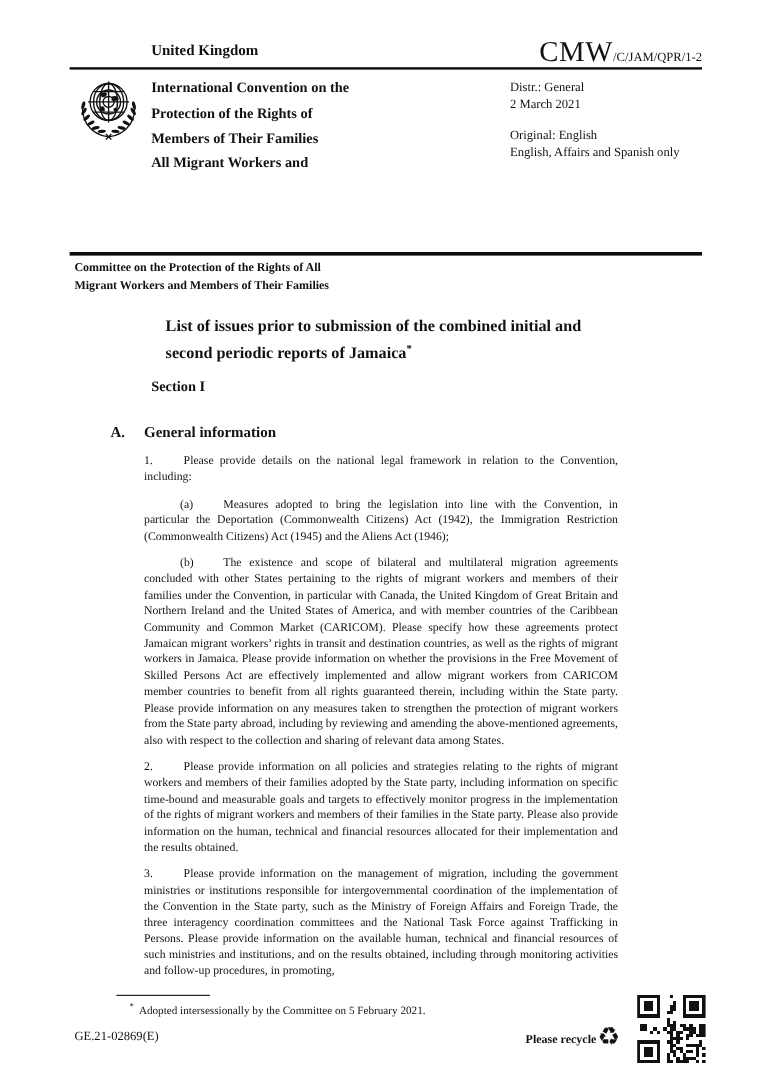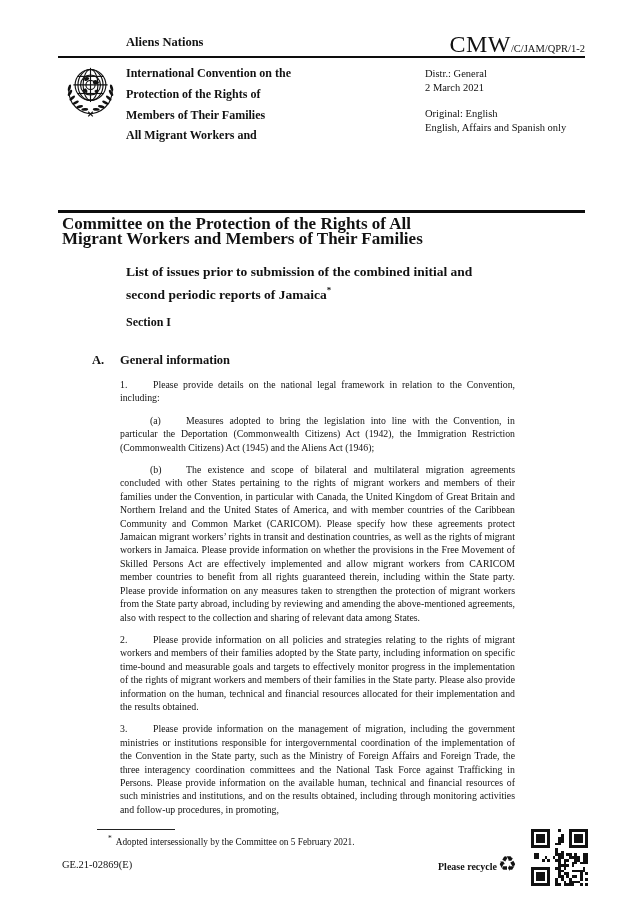--- a/index.html
+++ b/index.html
@@ -11,22 +11,22 @@
   .org-name{position:absolute;left:126px;top:35px;font-size:12.5px;font-weight:bold;}
   .doc-symbol{position:absolute;right:55px;top:31px;font-size:24px;letter-spacing:.5px;}
   .doc-symbol .sub{font-size:10.5px;letter-spacing:0;}
   .rule-top{position:absolute;left:58px;right:55px;top:56px;height:2px;background:#0d0d0d;}
   .emblem{position:absolute;left:62px;top:61px;width:57px;height:57px;}
   .conv-title{position:absolute;left:126px;top:63px;width:300px;font-size:12px;font-weight:bold;line-height:20.8px;}
   .head-right{position:absolute;left:425px;top:67px;font-size:10.5px;line-height:14px;}
   .head-right .block2{margin-top:12px;}
   .rule-thick{position:absolute;left:58px;right:55px;top:210px;height:3px;background:#0d0d0d;}
   
-  .committee{position:absolute;left:62px;top:217px;font-size:17px;font-weight:bold;line-height:14.8px;}
-  .doc-title{position:absolute;left:126px;top:263px;width:400px;font-size:13.5px;font-weight:bold;line-height:18px;}
+  .committee{position:absolute;left:62px;top:217px;font-size:10px;font-weight:bold;line-height:14.8px;}
+  .doc-title{position:absolute;left:138px;top:263px;width:400px;font-size:13.5px;font-weight:bold;line-height:18px;}
   .doc-title sup{font-size:9px;}
   .section-heading{position:absolute;left:126px;top:315px;font-size:12px;font-weight:bold;}
   .subsection{position:absolute;left:92px;top:353px;font-size:12.5px;font-weight:bold;}
   .subsection .label{display:inline-block;width:28px;}
   
   .body-col{position:absolute;left:120px;top:378px;width:395px;font-size:9.8px;line-height:13.4px;text-align:justify;}
   .body-col p{margin:0 0 9px 0;}
   .body-col p .num{display:inline-block;width:33px;}
   .body-col p.sub{text-indent:30px;}
   .body-col p.sub .num{display:inline-block;width:36px;text-indent:0;}
@@ -40,21 +40,21 @@
   .recycle-wrap .lbl{font-size:10px;font-weight:bold;}
   .recycle-icon{font-size:21px;line-height:1;transform:translateY(-2px);}
   .qr{position:absolute;left:531px;top:829px;width:57px;height:57px;}
   .qr svg{width:100%;height:100%;}
 </style>
 </head>
 <body>
 
 <div class="page">
 
-  <div class="org-name">Aliens Nations</div>
+  <div class="org-name">United Kingdom</div>
   <div class="doc-symbol"><span>CMW</span><span class="sub">/C/JAM/QPR/1-2</span></div>
   <div class="rule-top"></div>
 
   <div class="emblem">
     <svg viewBox="0 0 100 100" xmlns="http://www.w3.org/2000/svg">
       <g fill="none" stroke="#111" stroke-width="2">
         <circle cx="50" cy="42" r="27"></circle>
         <circle cx="50" cy="42" r="17.5"></circle>
         <circle cx="50" cy="42" r="8"></circle>
         <line x1="50" y1="12" x2="50" y2="72"></line>

